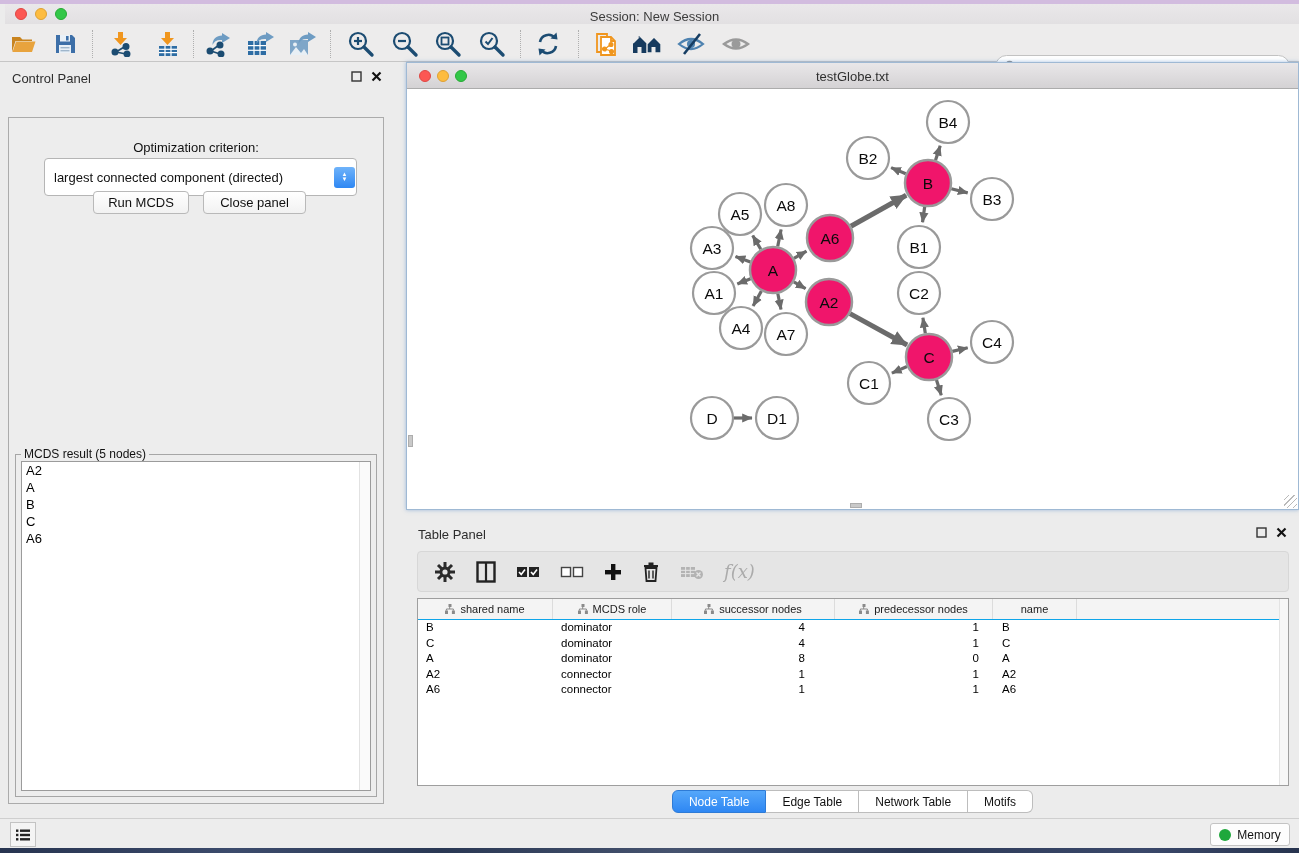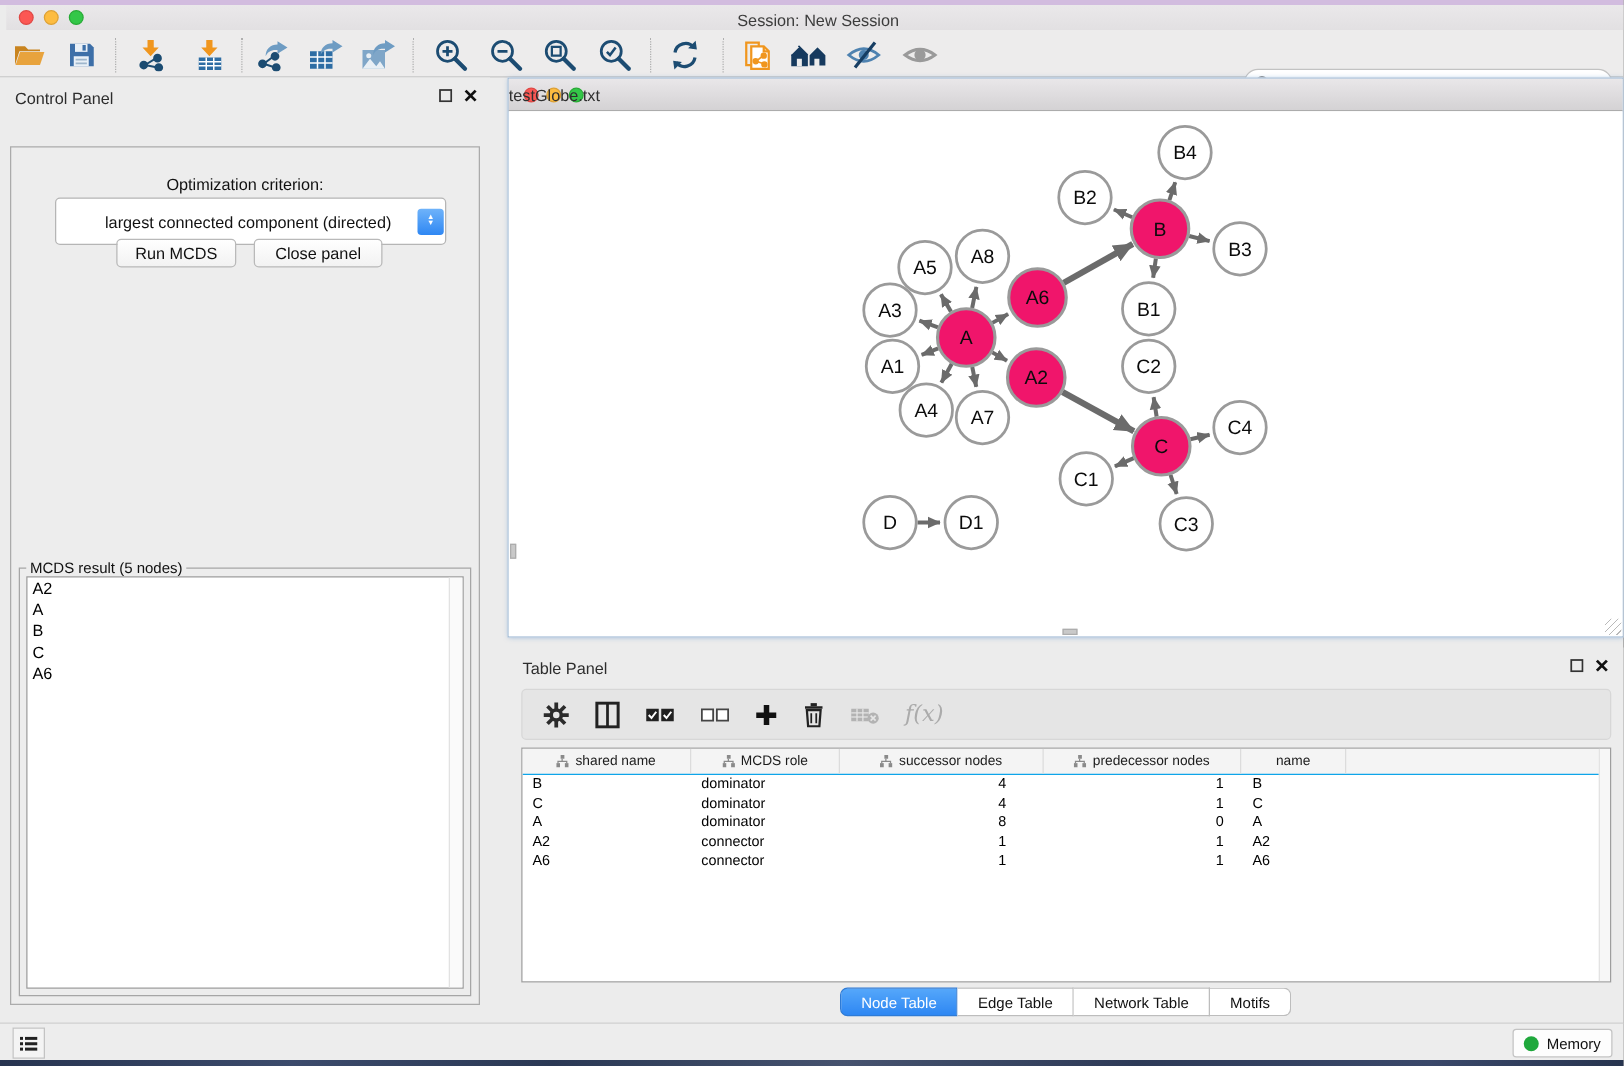--- a/index.html
+++ b/index.html
@@ -28,35 +28,35 @@
   .panel-head { position:absolute; left:12px; top:9px; font-size:13px; color:#2d2d2d; }
   .panel-btns { position:absolute; right:10px; top:9px; display:flex; gap:9px; align-items:center; }
   .float-btn, .close-btn { width:11px; height:11px; cursor:pointer; display:block; }
   #cp-tabs { position:absolute; left:50%; transform:translateX(-50%); top:34px; display:flex; z-index:2; }
   .seg-tab { height:22px; padding:0 14px; display:flex; align-items:center; font-size:13px; background:#fff; border:1px solid #ABABAB; border-left:none; color:#222; cursor:pointer; }
   .seg-tab:first-child { border-left:1px solid #ABABAB; border-radius:5px 0 0 5px; }
   .seg-tab:last-child { border-radius:0 5px 5px 0; }
   .seg-tab.active { background:linear-gradient(#63ADF9,#2E87F3); border-color:#2E7BD6; color:#fff; }
   #cp-body { position:absolute; left:8px; top:55px; width:376px; height:687px; border:1px solid #ABABAB; background:#EDEDED; }
   #opt-label { position:absolute; width:100%; top:22px; text-align:center; font-size:13px; color:#111; }
-  #criterion-select { position:absolute; left:35px; top:40px; width:313px; height:38px; background:#fff; border:1px solid #B5B5B5; border-radius:4px; display:flex; align-items:center; cursor:pointer;padding-left:30px; }
+  #criterion-select { position:absolute; left:35px; top:40px; width:313px; height:38px; background:#fff; border:1px solid #B5B5B5; border-radius:4px; display:flex; align-items:center; cursor:pointer; }
   #criterion-select .sel-text { flex:1; font-size:13px; padding-left:9px; color:#111; white-space:nowrap; }
   #criterion-select .stepper { width:21px; height:21px; margin-right:1px; border-radius:3px; background:linear-gradient(#6FB3FA,#2E87F3); display:flex; flex-direction:column; align-items:center; justify-content:center; color:#fff; font-size:6px; line-height:5px; }
   .push-btn { position:absolute; height:23px; background:linear-gradient(#FFFFFF,#F2F2F2); border:1px solid #B9B9B9; border-radius:4px; font-size:13px; color:#111; display:flex; align-items:center; justify-content:center; cursor:pointer; }
   #mcds-result { position:absolute; left:6px; top:336px; width:362px; height:343px; border:1px solid #A6A6A6; }
   #mcds-result legend.box-title { position:absolute; top:-8px; left:5px; background:#EDEDED; padding:0 3px; font-size:12px; color:#111; }
   #mcds-list { position:absolute; left:5px; top:6px; right:5px; bottom:5px; background:#fff; border:1px solid #9B9B9B; overflow:hidden; }
   #mcds-list .scrolltrack { position:absolute; right:0; top:0; bottom:0; width:11px; background:#FAFAFA; border-left:1px solid #E2E2E2; }
   .mcds-item { font-size:13px; color:#000; padding:1px 0 1px 4px; line-height:15px; }
 
   
   #network-window { position:absolute; left:406px; top:62px; width:893px; height:448px; background:#fff; border:1px solid #9FB9D4; box-shadow:0 0 4px rgba(90,140,200,.55); }
   #nw-titlebar { position:relative; height:26px; background:linear-gradient(#E9E7E9,#D4D2D4); border-bottom:1px solid #ACACAC; }
   #nw-titlebar .tl { top:7px; }
-  #nw-title { position:absolute; width:100%; top:6px; text-align:left; font-size:13px; color:#2f2f2f; }
+  #nw-title { position:absolute; width:100%; top:6px; text-align:center; font-size:13px; color:#2f2f2f; }
   #graph-canvas { position:absolute; left:0; top:26px; width:891px; height:420px; background:#fff; }
   #nw-scroll-left { position:absolute; left:1px; top:372px; width:5px; height:12px; background:#C9C9C9; border:1px solid #ADADAD; }
   #nw-scroll-bottom { position:absolute; left:443px; bottom:1px; width:12px; height:5px; background:#C9C9C9; border:1px solid #ADADAD; }
   #resize-grip { position:absolute; right:1px; bottom:1px; width:13px; height:13px;
     background:repeating-linear-gradient(135deg, transparent 0 3px, #B9B9B9 3px 4px); }
 
   
   #table-panel { position:absolute; left:406px; top:518px; width:893px; height:300px; background:#ECECEC; }
   #tp-toolbar { position:absolute; left:11px; top:33px; width:872px; height:41px; background:#E5E5E5; border:1px solid #D7D7D7; border-radius:4px; display:flex; align-items:center; gap:20px; padding-left:16px; }
   .tp-icon { display:flex; align-items:center; justify-content:center; cursor:pointer; }

